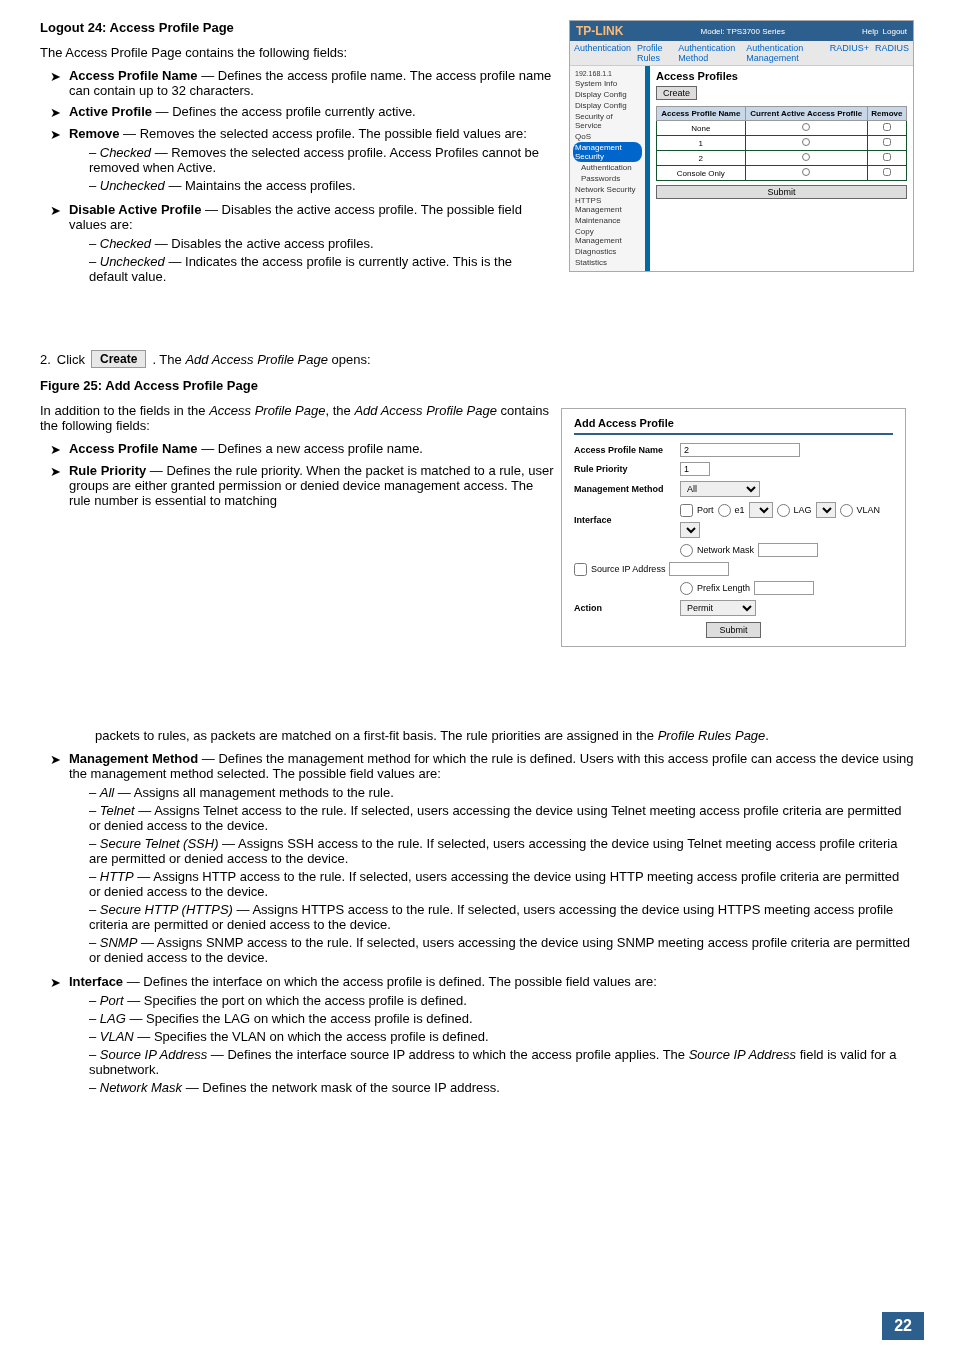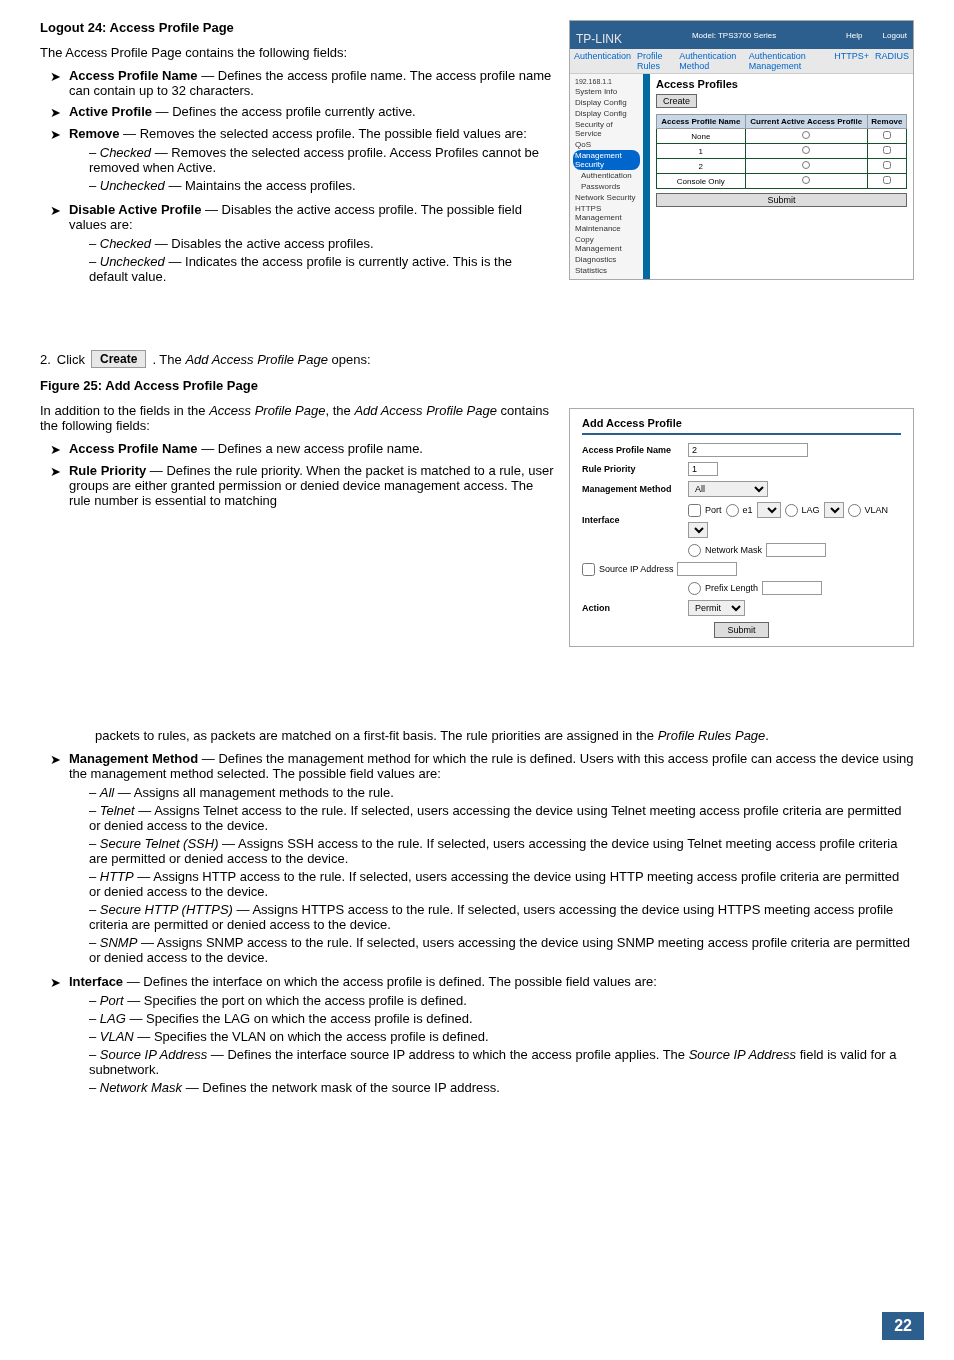--- a/index.html
+++ b/index.html
@@ -72,43 +72,42 @@
     .tp-header {
       background: #2c5f8e;
       color: #fff;
       padding: 3px 6px;
       display: flex;
       align-items: center;
       justify-content: space-between;
       font-size: 10px;
     }
     .tp-logo {
-      color: #e5e5e5;
-      font-weight: normal;
+      color: #fdba74;
+      font-weight: bold;
       font-size: 12px;
-      margin-top: 8px;
     }
     .tp-nav-top {
       background: #e8e8e8;
       border-bottom: 1px solid #ccc;
       display: flex;
       font-size: 9px;
       padding: 2px 4px;
       gap: 6px;
     }
     .tp-nav-top span {
       color: #0066cc;
       cursor: pointer;
     }
     .tp-content-area {
       display: flex;
     }
     .tp-sidebar {
       width: 80px;
-      border-right: 7px solid #0369a1;
+      border-right: 5px solid #0369a1;
       font-size: 8px;
       padding: 3px;
       background: #f5f5f5;
     }
     .tp-sidebar-item {
       padding: 1px 2px;
       color: #333;
       cursor: pointer;
     }
     .tp-sidebar-item.selected {
@@ -233,31 +232,31 @@
 
 <div class="page-container">
 
   <div class="main-content" style="position:relative; min-height:320px;">
 
     <div class="right-panel-1" style="position:absolute; top:0; right:0; width:345px;">
       <div class="tp-panel">
         <div class="tp-header">
           <span class="tp-logo">TP-LINK</span>
           <span style="font-size:8px;">Model: TPS3700 Series</span>
-          <div style="display:flex; gap:20px; font-size:8px;">
+          <div style="display:flex; gap:4px; font-size:8px;">
             <span>Help</span>
             <span>Logout</span>
           </div>
         </div>
         <div class="tp-nav-top">
           <span>Authentication</span>
           <span>Profile Rules</span>
           <span>Authentication Method</span>
           <span>Authentication Management</span>
-          <span>HTTPS+</span>
+          <span>RADIUS+</span>
           <span>RADIUS</span>
         </div>
         <div class="tp-content-area">
           <div class="tp-sidebar">
             <div class="tp-sidebar-item" style="font-size:7px;">192.168.1.1</div>
             <div class="tp-sidebar-item">System Info</div>
             <div class="tp-sidebar-item">Display Config</div>
             <div class="tp-sidebar-item">Display Config</div>
             <div class="tp-sidebar-item">Security of Service</div>
             <div class="tp-sidebar-item">QoS</div>
@@ -351,21 +350,21 @@
 
   <div style="margin: 10px 0; display:flex; align-items:center; gap:6px;">
     <span>2.</span>
     <span>Click</span>
     <span class="create-btn">Create</span>
     <span>. The <em>Add Access Profile Page</em> opens:</span>
   </div>
 
   <div style="position:relative; min-height:350px;">
 
-    <div style="position:absolute; top:30px; right:0; width:345px;">
+    <div style="position:absolute; top:30px; right:8px; width:345px;">
       <div class="add-profile-panel">
         <div class="add-profile-header">Add Access Profile</div>
         <div class="form-row">
           <span class="form-label">Access Profile Name</span>
           <input class="form-input form-input-lg" type="text" value="2" style="">
         </div>
         <div class="form-row">
           <span class="form-label">Rule Priority</span>
           <input class="form-input form-input-sm" type="text" value="1" style="">
         </div>
@@ -414,21 +413,21 @@
             <input class="form-input form-input-md" type="text" style="">
           </div>
         </div>
         <div style="display:flex; margin-left:106px; margin-bottom:5px; gap:4px; font-size:9px; align-items:center;">
           <input type="radio" name="mask" style="">
           <span>Prefix Length</span>
           <input class="form-input form-input-md" type="text" style="">
         </div>
         <div class="form-row">
           <span class="form-label">Action</span>
-          <select class="form-select" style="width:57px;">
+          <select class="form-select" style="width:76px;">
             <option>Permit</option>
             <option>Deny</option>
           </select>
         </div>
         <div style="text-align:center; margin-top:6px;">
           <button style="border:1px solid #666; background:#ddd; padding:2px 12px; font-size:9px; cursor:pointer;">Submit</button>
         </div>
       </div>
     </div>
 

